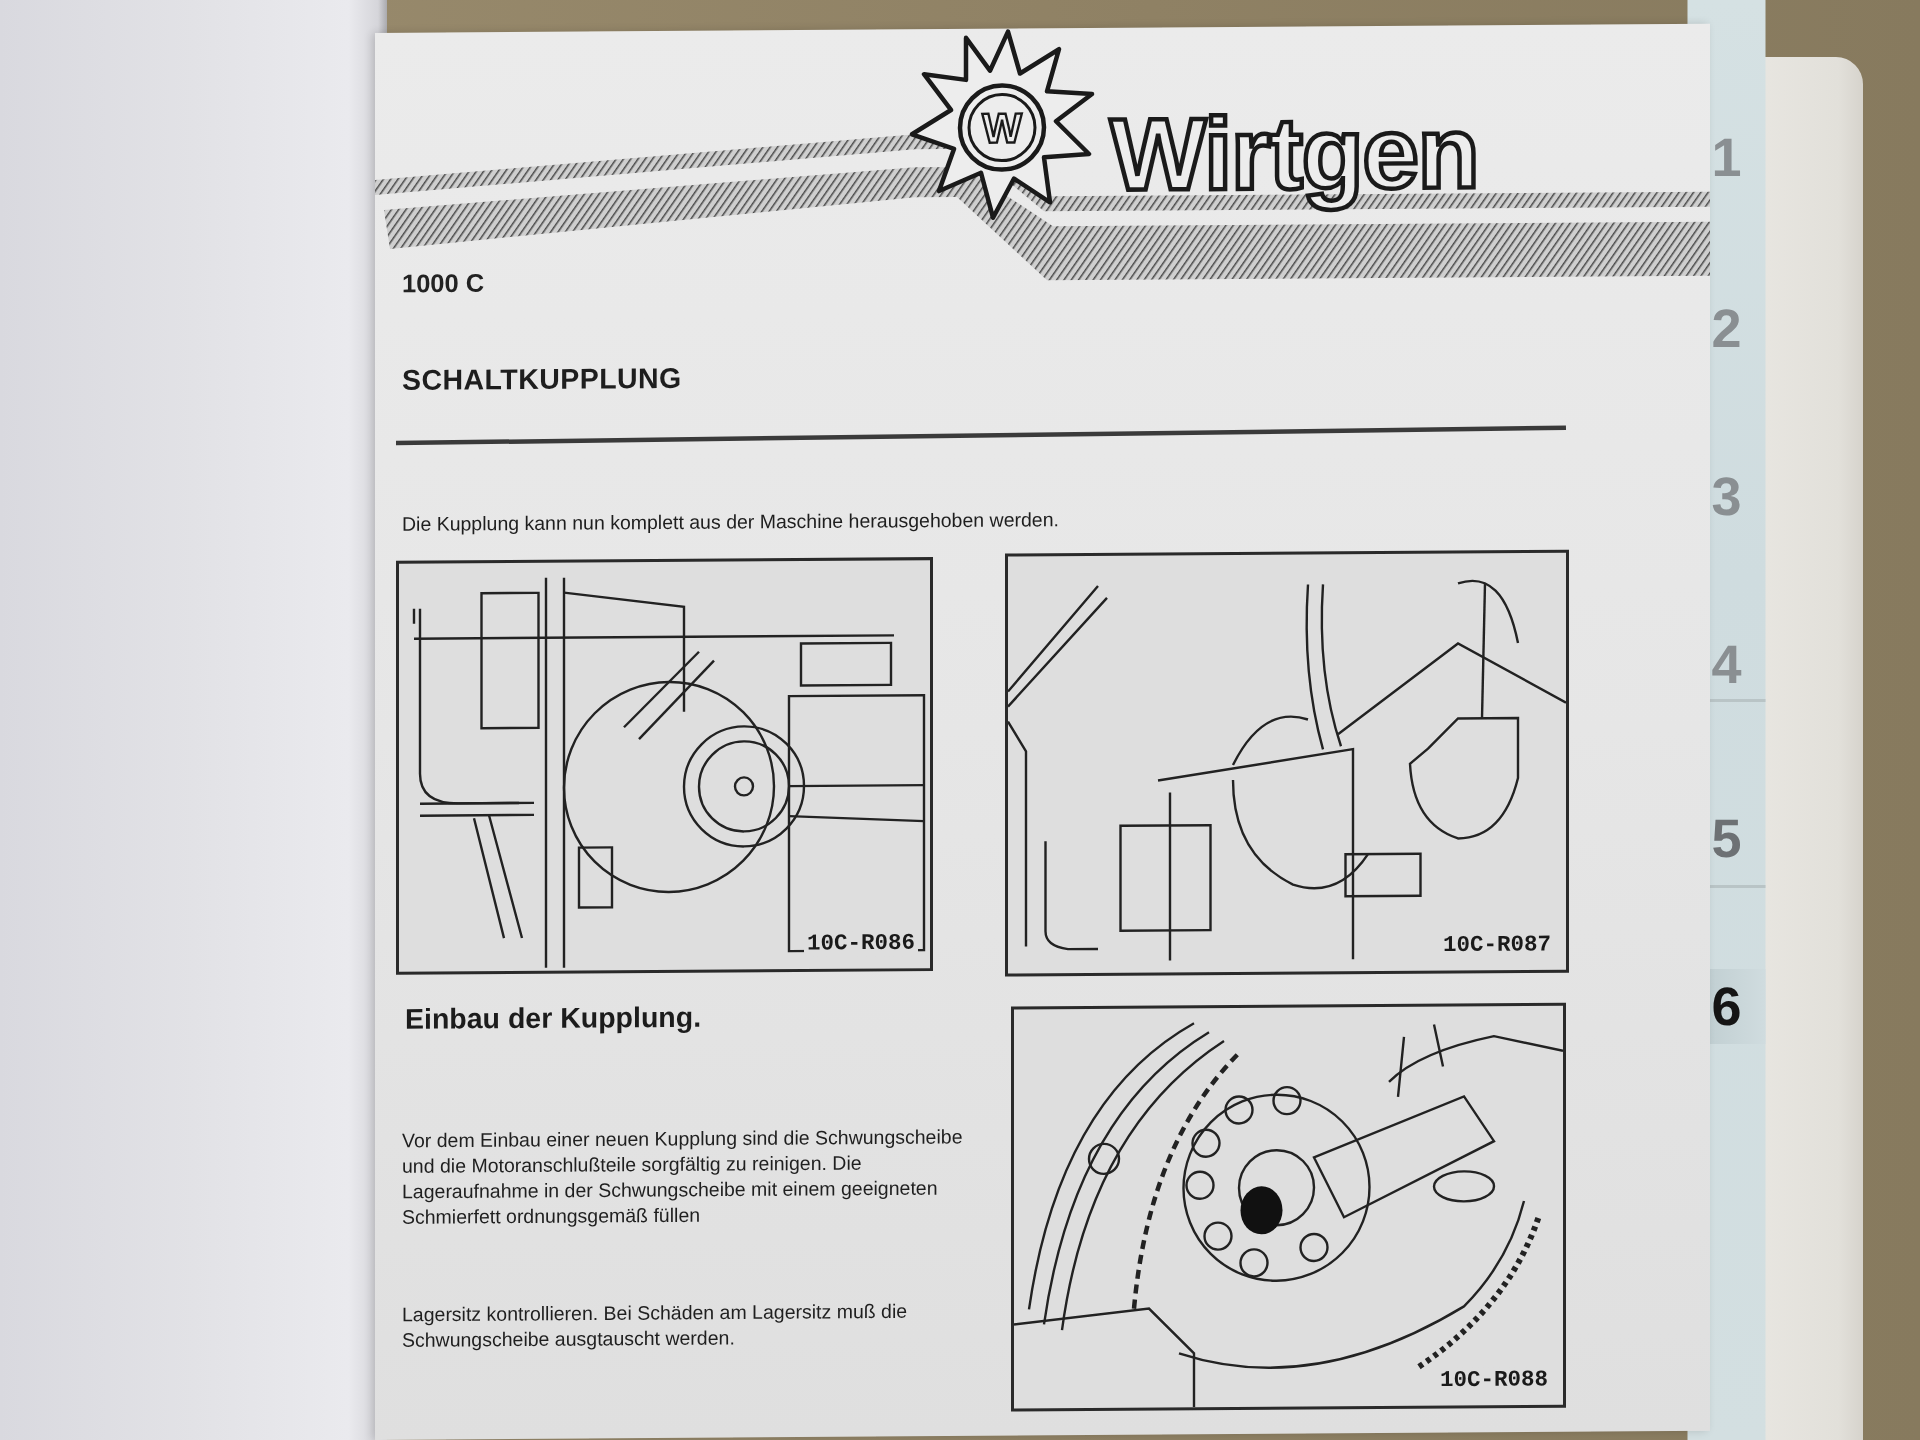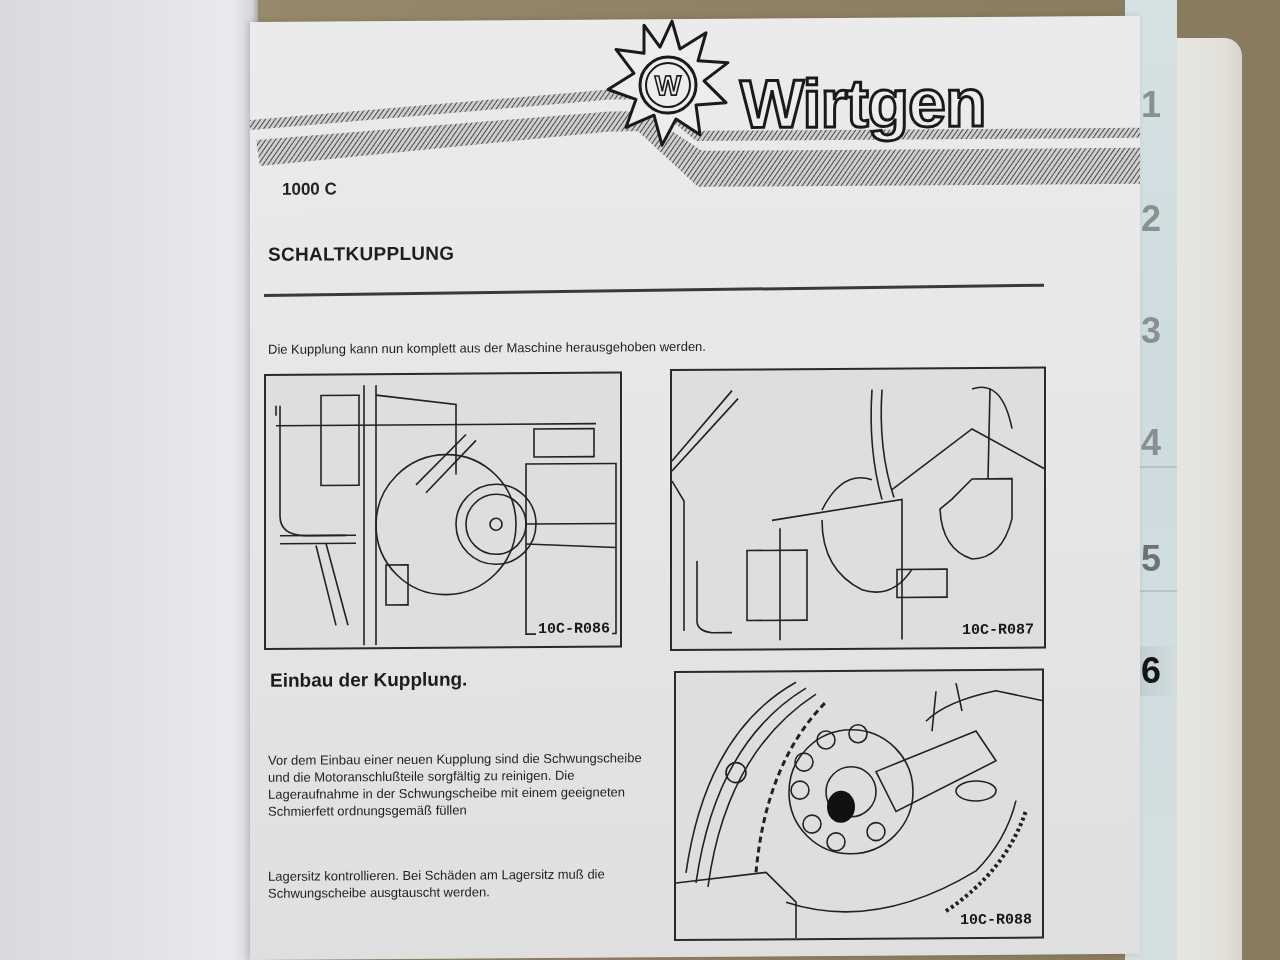--- a/index.html
+++ b/index.html
@@ -52,21 +52,21 @@
   }
 
   
   .header-band { position:absolute; left:0; top:0; width:890px; height:170px; }
   .logo-text {
     position:absolute; left:490px; top:46px;
     font-family:"Liberation Sans", sans-serif; font-size:68px; font-weight:bold;
     color:#ededed; -webkit-text-stroke:3px #1a1a1a; letter-spacing:-1px;
   }
   .model-label {
-    position:absolute; left:32px; top:158px; font-size:17px; font-weight:bold; color:#222;
+    position:absolute; left:18px; top:158px; font-size:17px; font-weight:bold; color:#222;
   }
 
   .section-title {
     position:absolute; left:18px; top:222px; font-size:19px; font-weight:bold; color:#1e1e1e; letter-spacing:0.3px;
   }
   .title-rule {
     position:absolute; left:14px; top:272px; width:780px; height:3px; background:#3a3a3a;
     transform:rotate(-0.35deg); transform-origin:left;
   }
   .intro-text {

